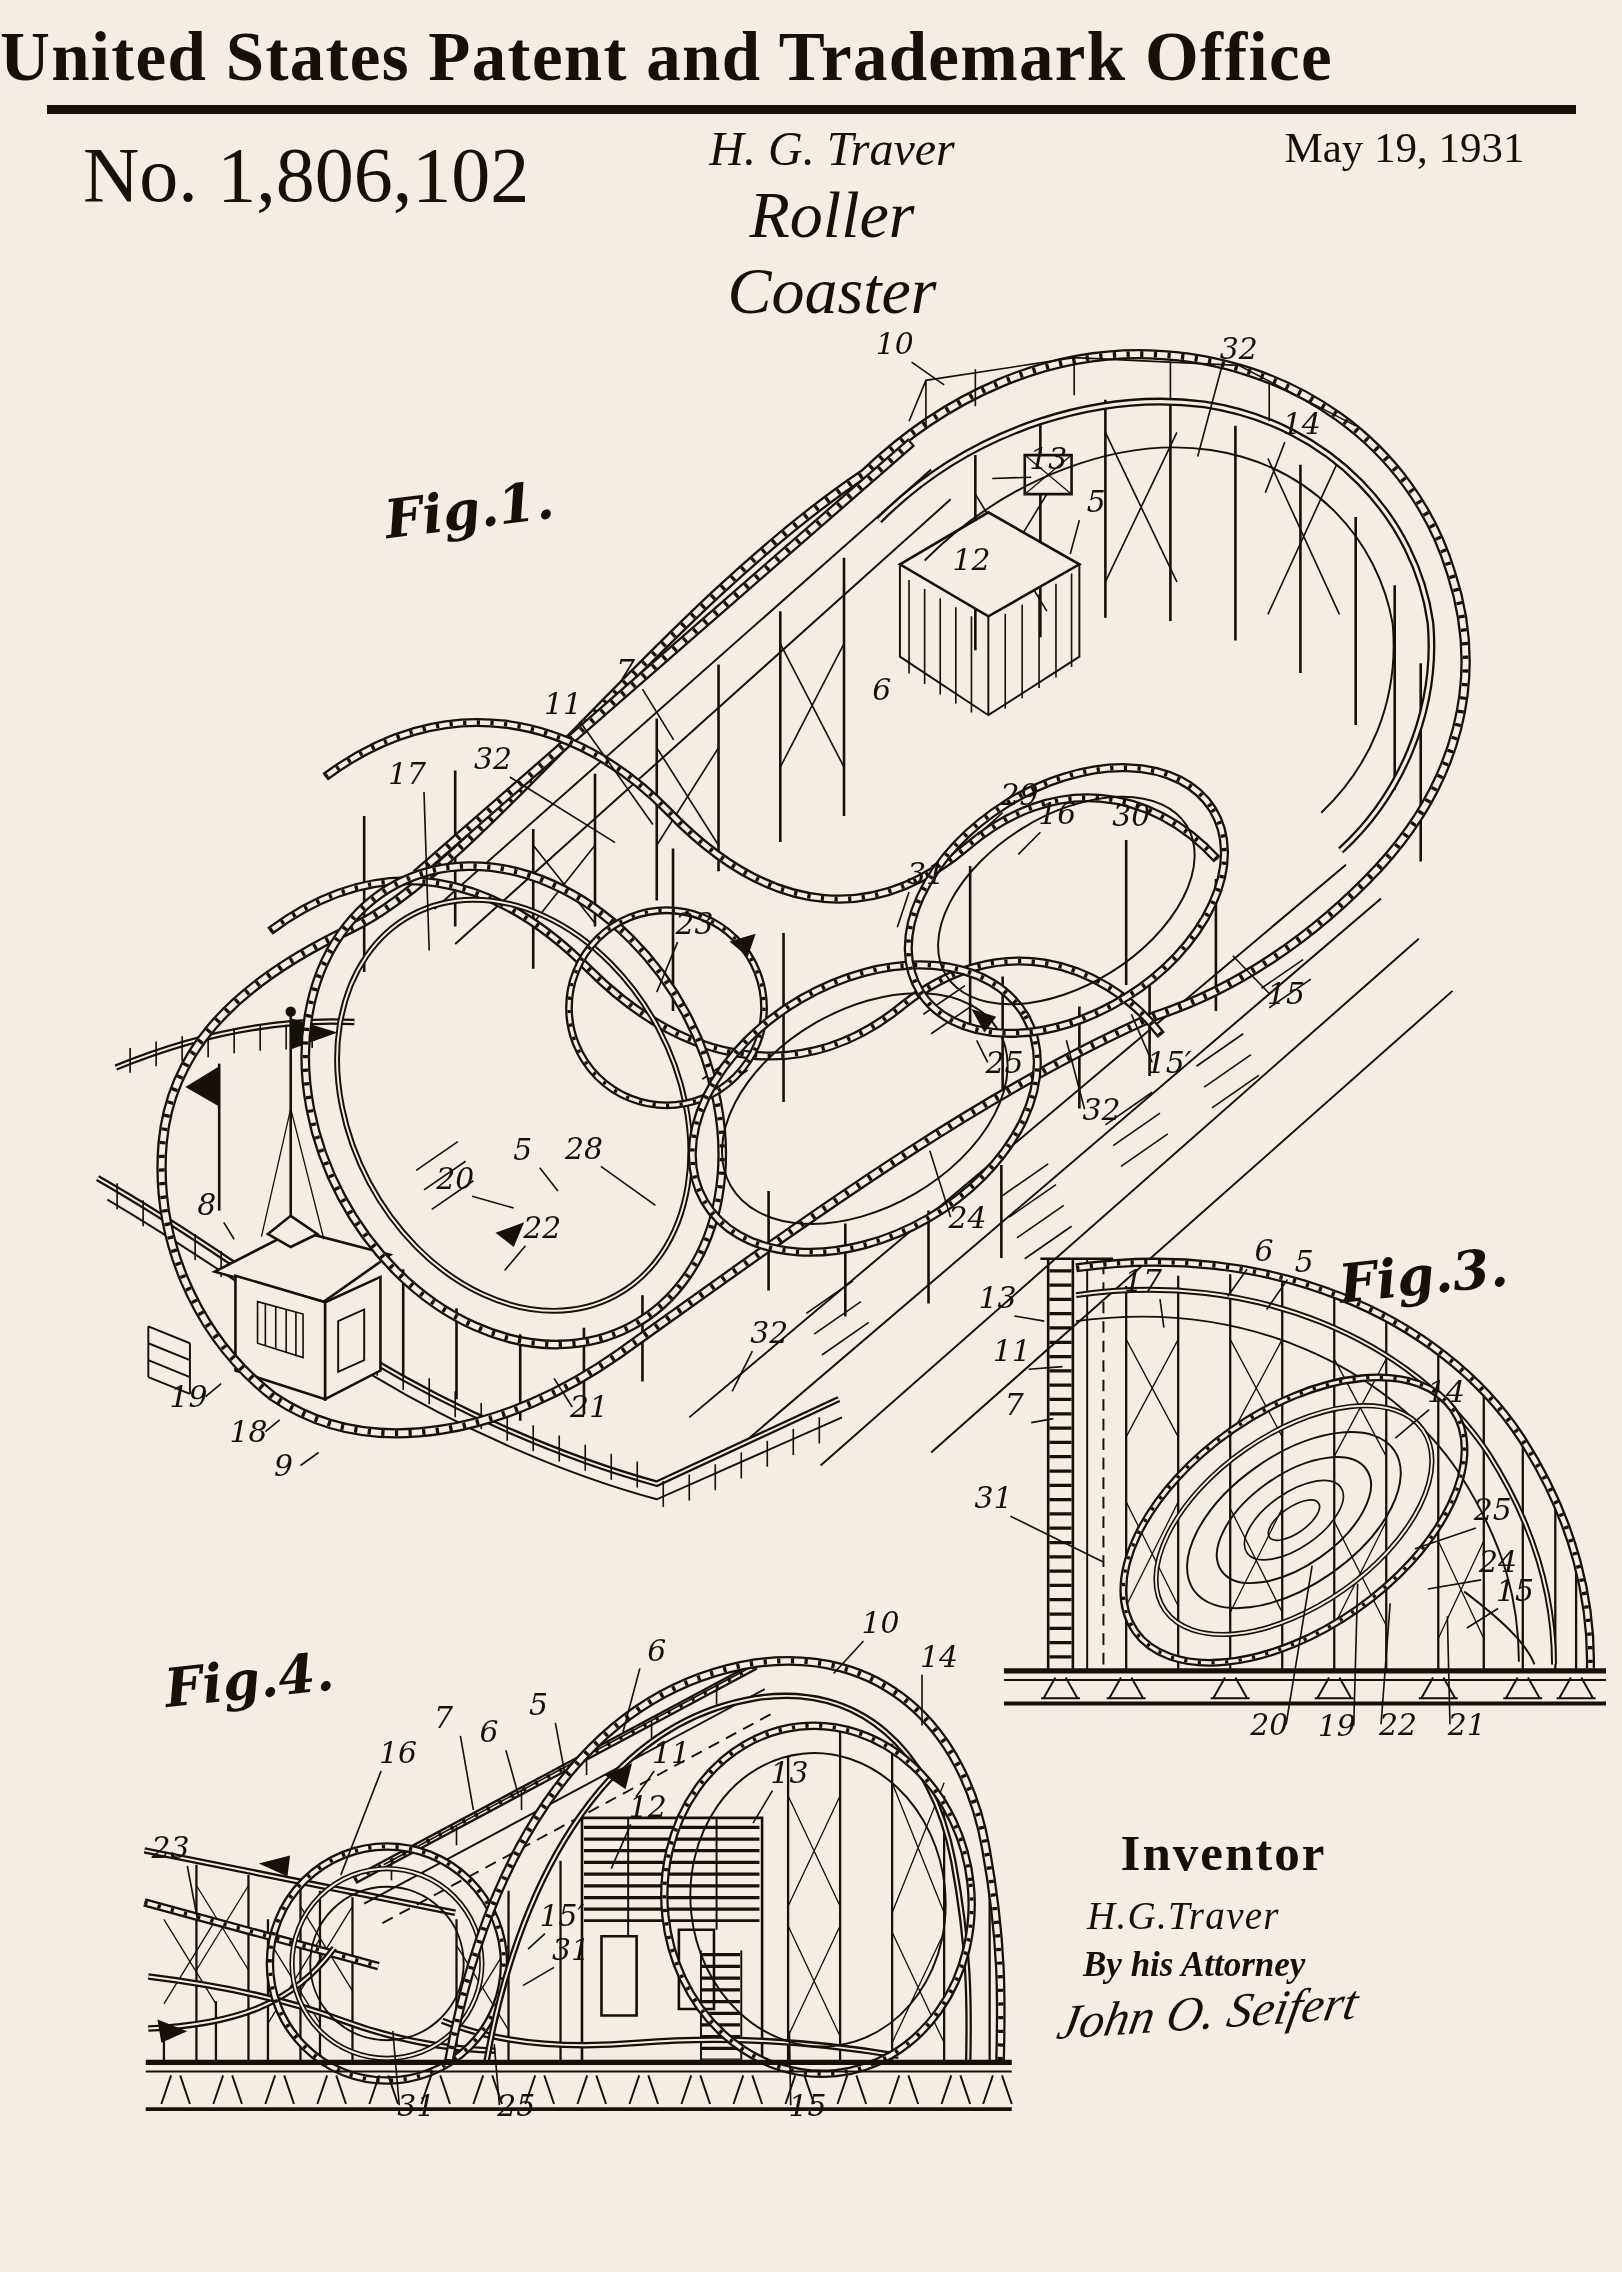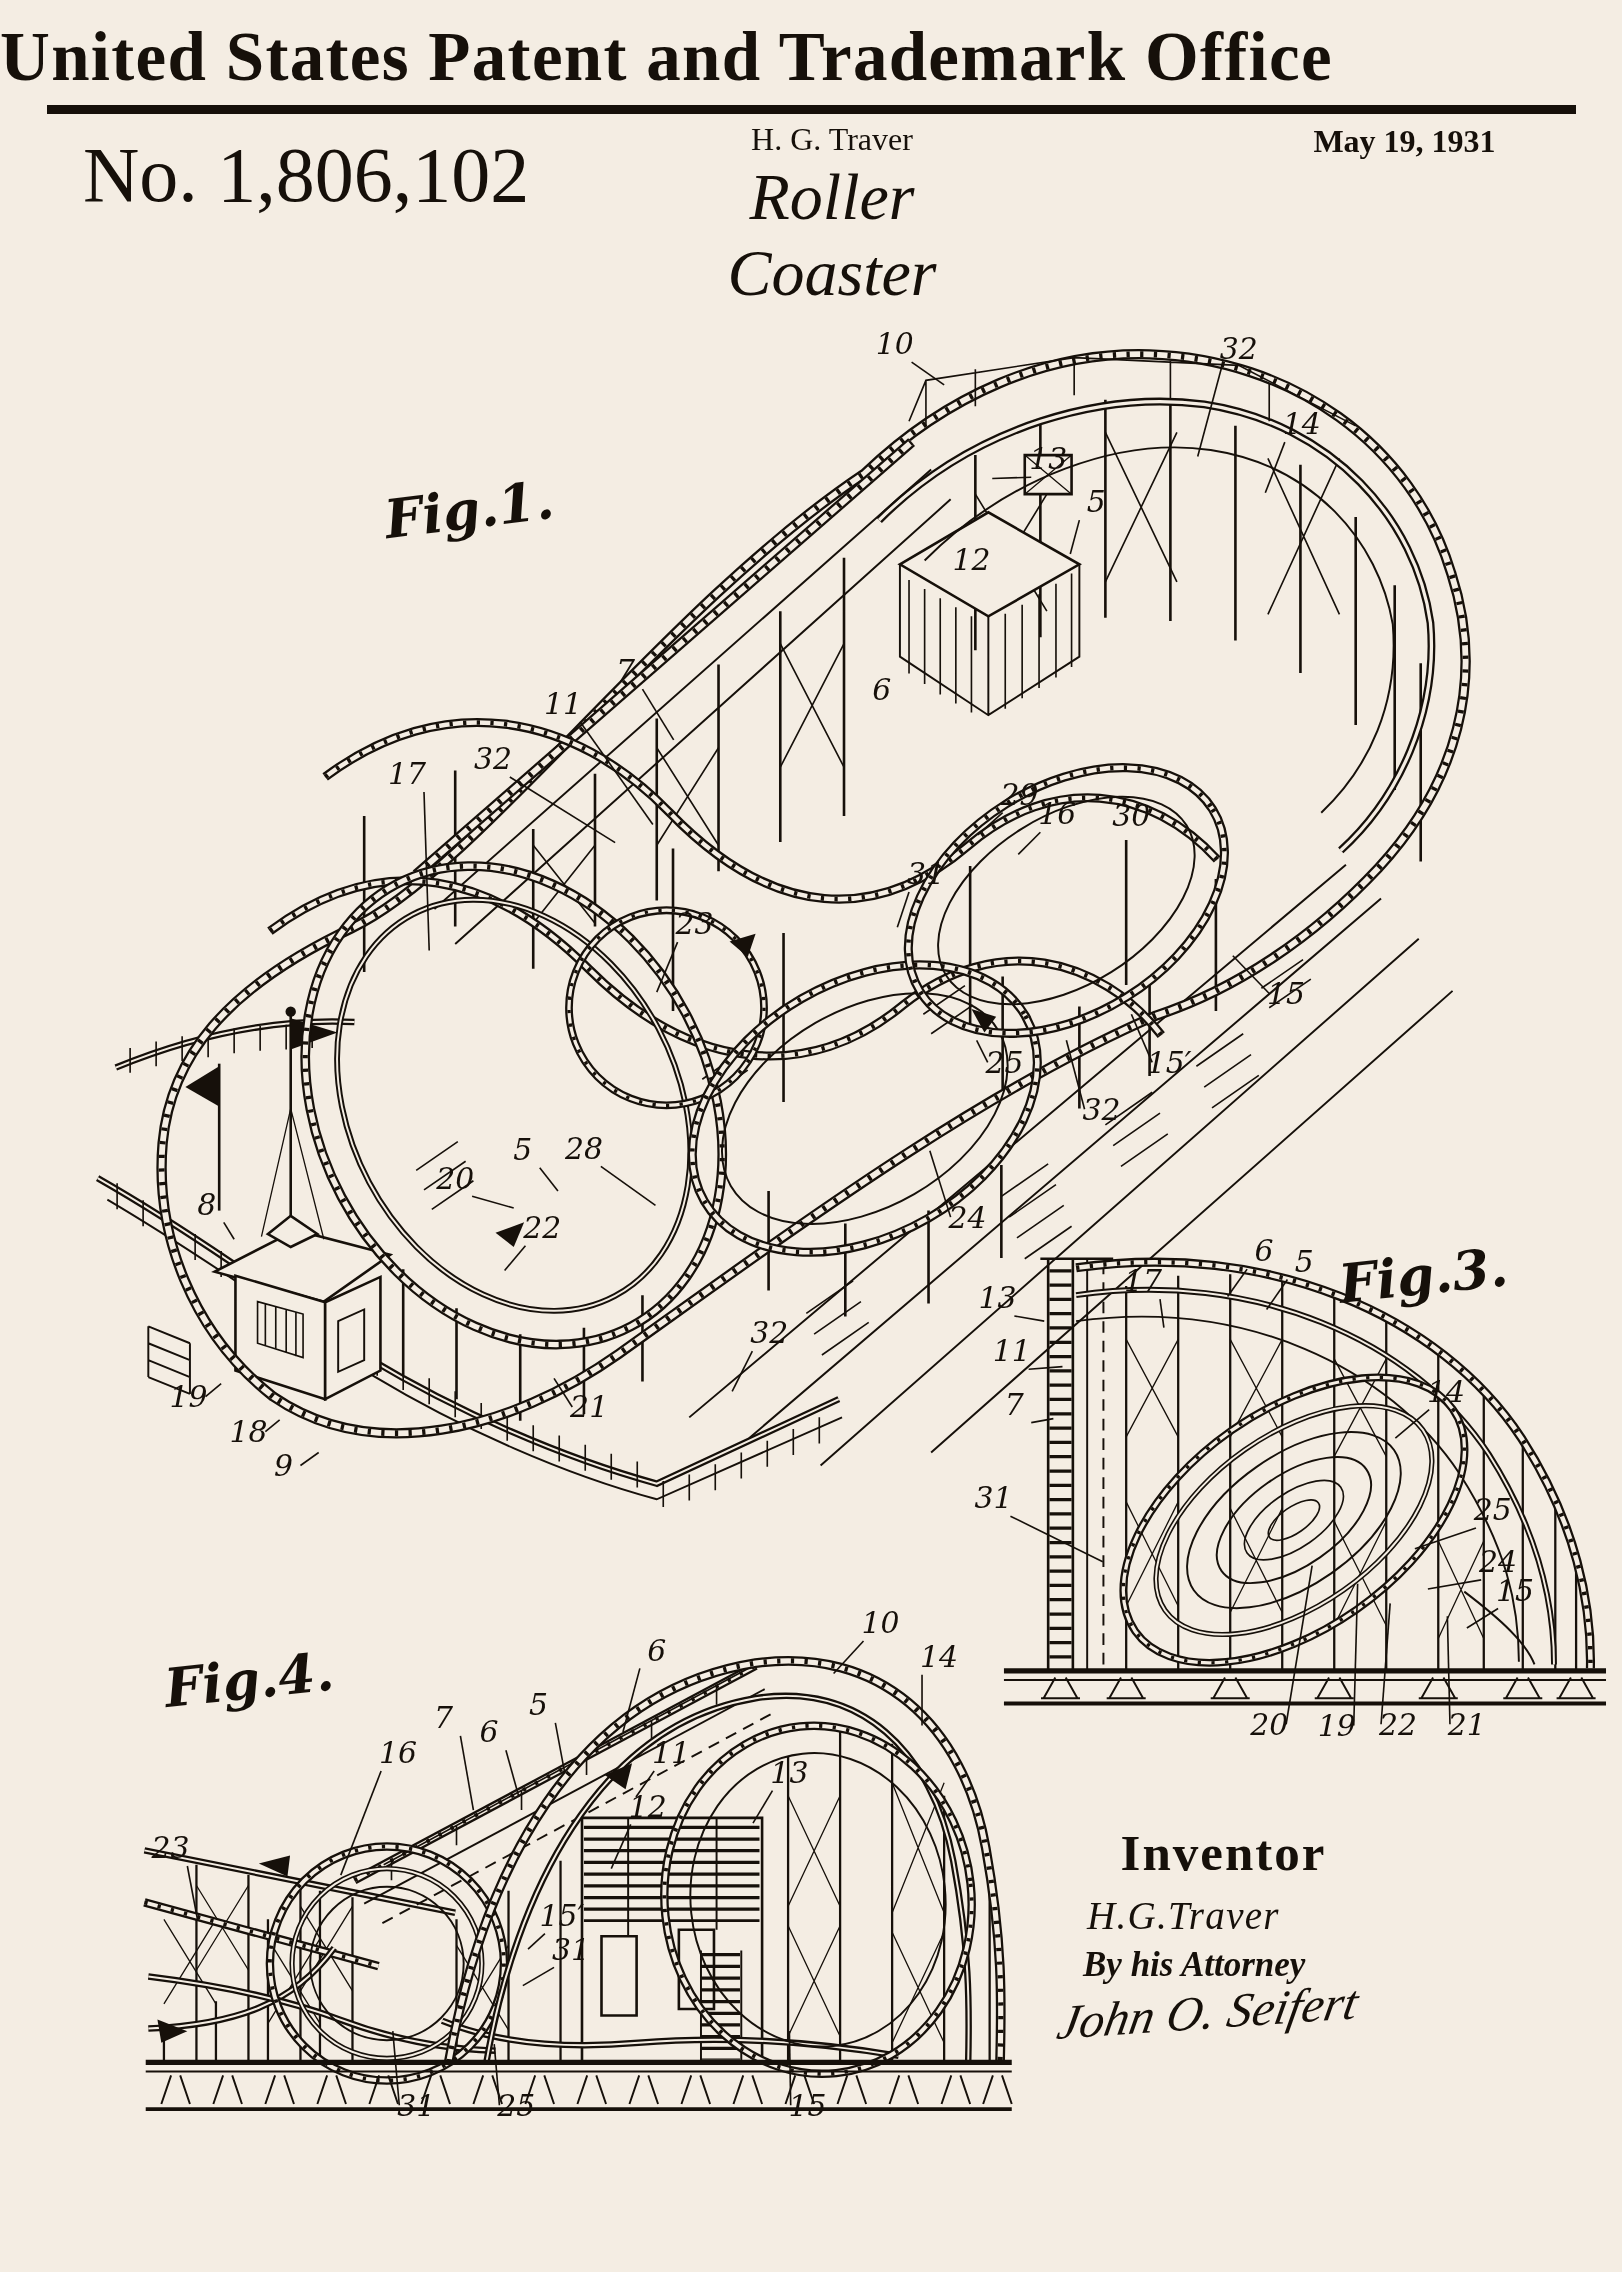--- a/index.html
+++ b/index.html
@@ -5,25 +5,25 @@
   :root{ --ink:#16100a; --bg:#f4ede3; }
   html,body{margin:0;padding:0;background:var(--bg);}
   .page{position:relative;width:1623px;height:2273px;background:var(--bg);
         color:var(--ink);font-family:"Liberation Serif",serif;overflow:hidden;}
   
   .office-title{position:absolute;top:18px;left:0;width:100%;
         font-size:69px;font-weight:bold;letter-spacing:1.3px;white-space:nowrap;}
   .title-rule{position:absolute;top:105px;left:47px;width:1529px;height:9px;background:var(--ink);}
   .patent-no{position:absolute;top:130px;left:83px;font-size:78px;white-space:nowrap;}
   .center-block{position:absolute;top:121px;left:650px;width:364px;text-align:center;}
-  .inventor-name{font-size:32px;}
+  .inventor-name{font-style:italic;font-size:48px;}
   .invention-title{font-style:italic;font-size:66px;margin-top:1.3px;}
   .right-block{position:absolute;top:118px;left:1242px;width:325px;text-align:center;}
   .patented-label{font-size:42px;}
-  .patent-date{font-size:32px;margin-top:5.2px;white-space:nowrap;font-weight:bold;}
+  .patent-date{font-size:43px;margin-top:5.2px;white-space:nowrap;}
   
   .sig-heading{position:absolute;top:1824px;left:1087px;width:273px;text-align:center;
         font-size:51px;font-weight:bold;letter-spacing:2px;}
   .sig-name{position:absolute;top:1893px;left:1087px;font-style:italic;font-size:39px;letter-spacing:1.3px;}
   .sig-attorney{position:absolute;top:1945px;left:1083px;font-style:italic;font-size:35px;font-weight:bold;}
   .sig-script{position:absolute;top:1994px;left:1053px;font-style:italic;font-size:49px;
         transform:skewX(-14deg) rotate(-4deg);transform-origin:left bottom;white-space:nowrap;}
   
   svg.art{position:absolute;left:0;top:0;}
   .s2 {stroke:var(--ink);stroke-width:2;  fill:none;}

